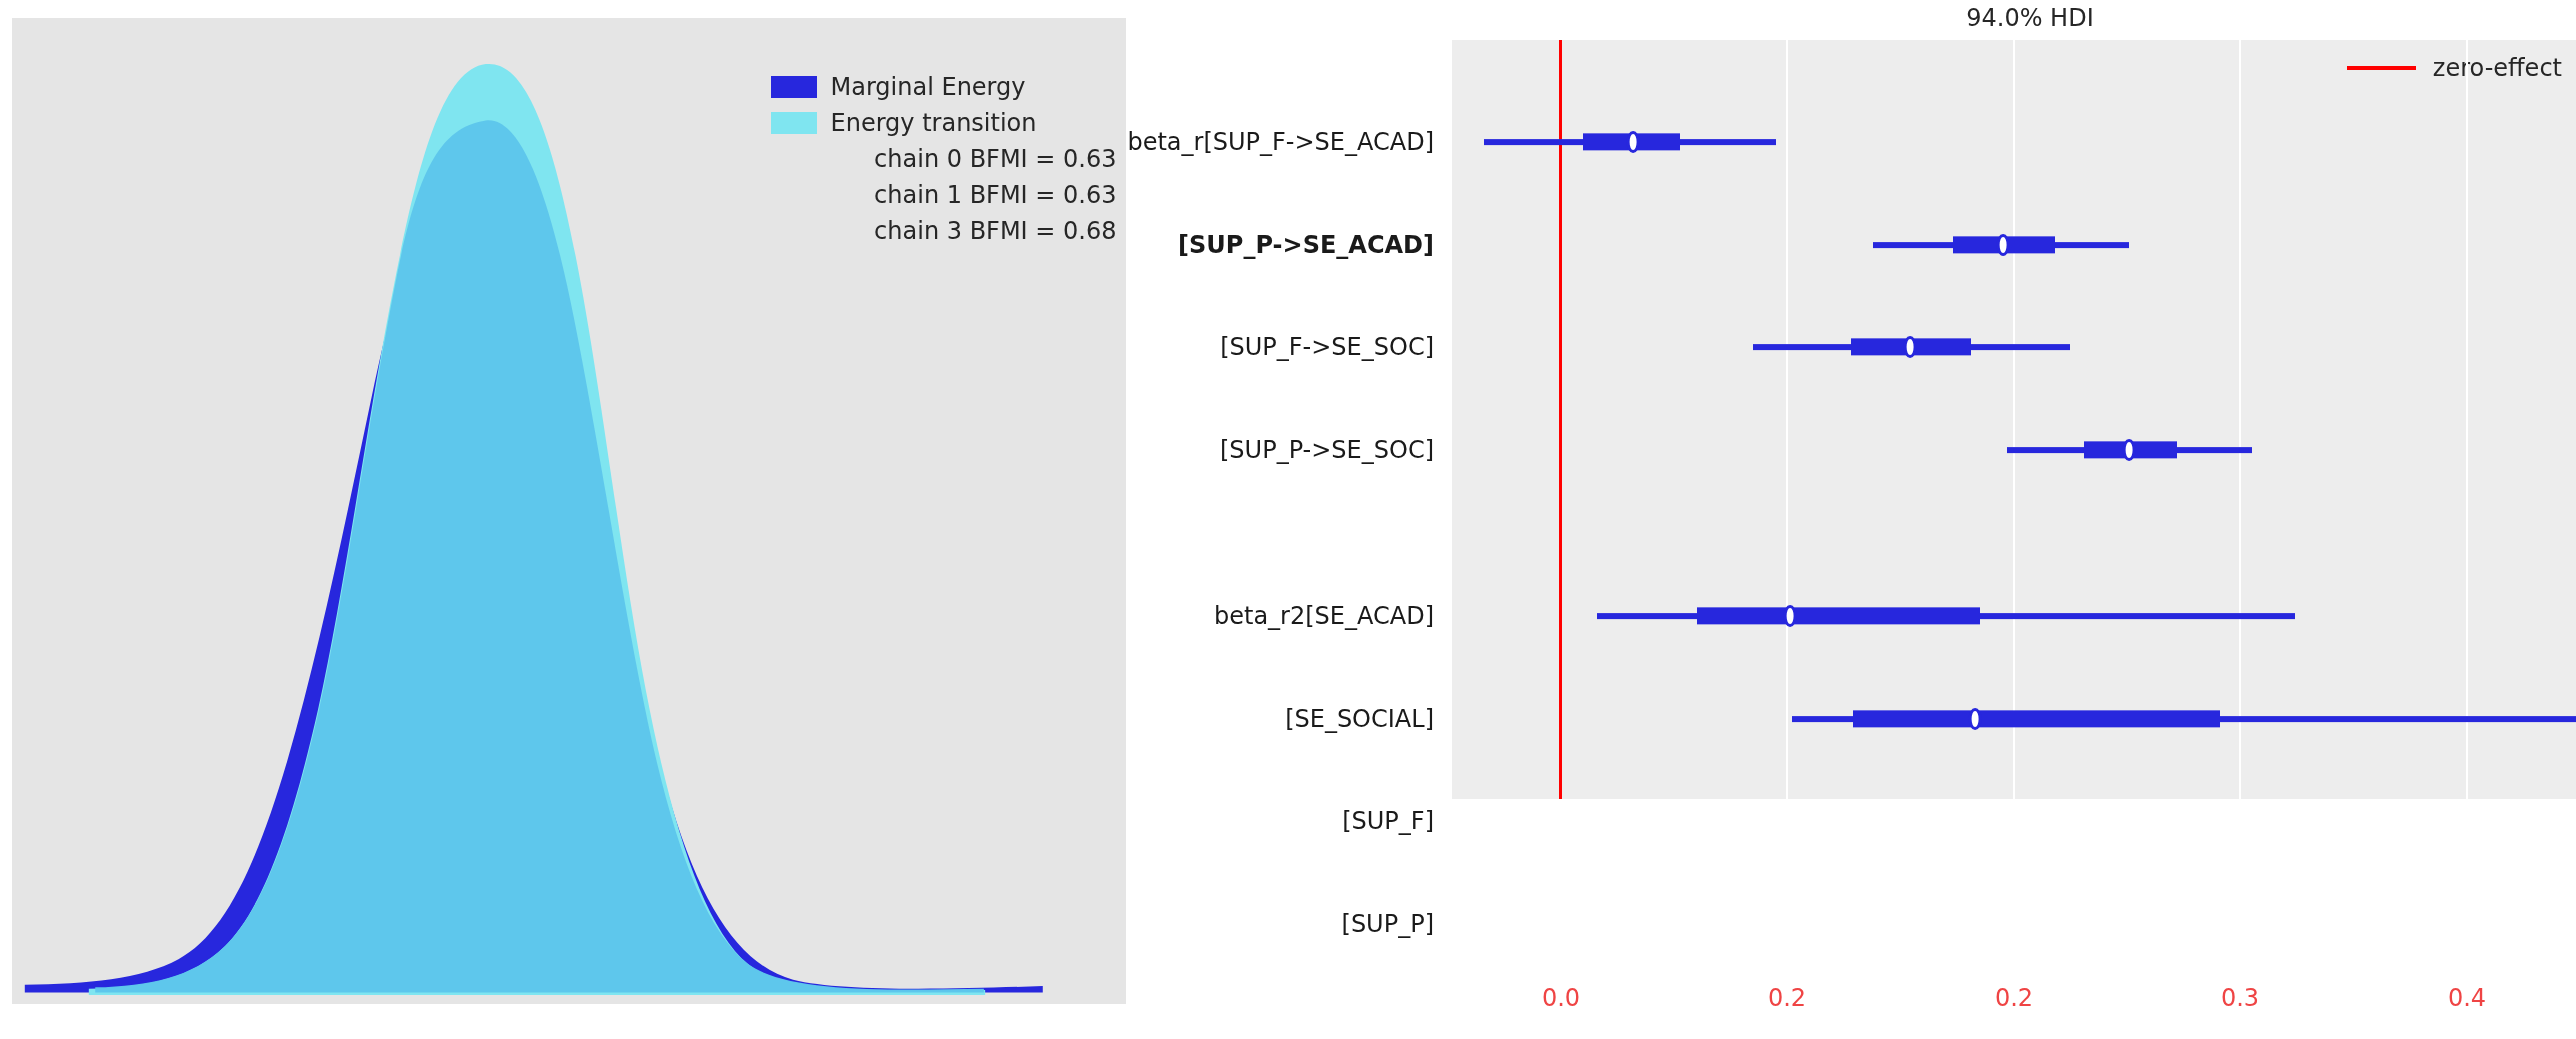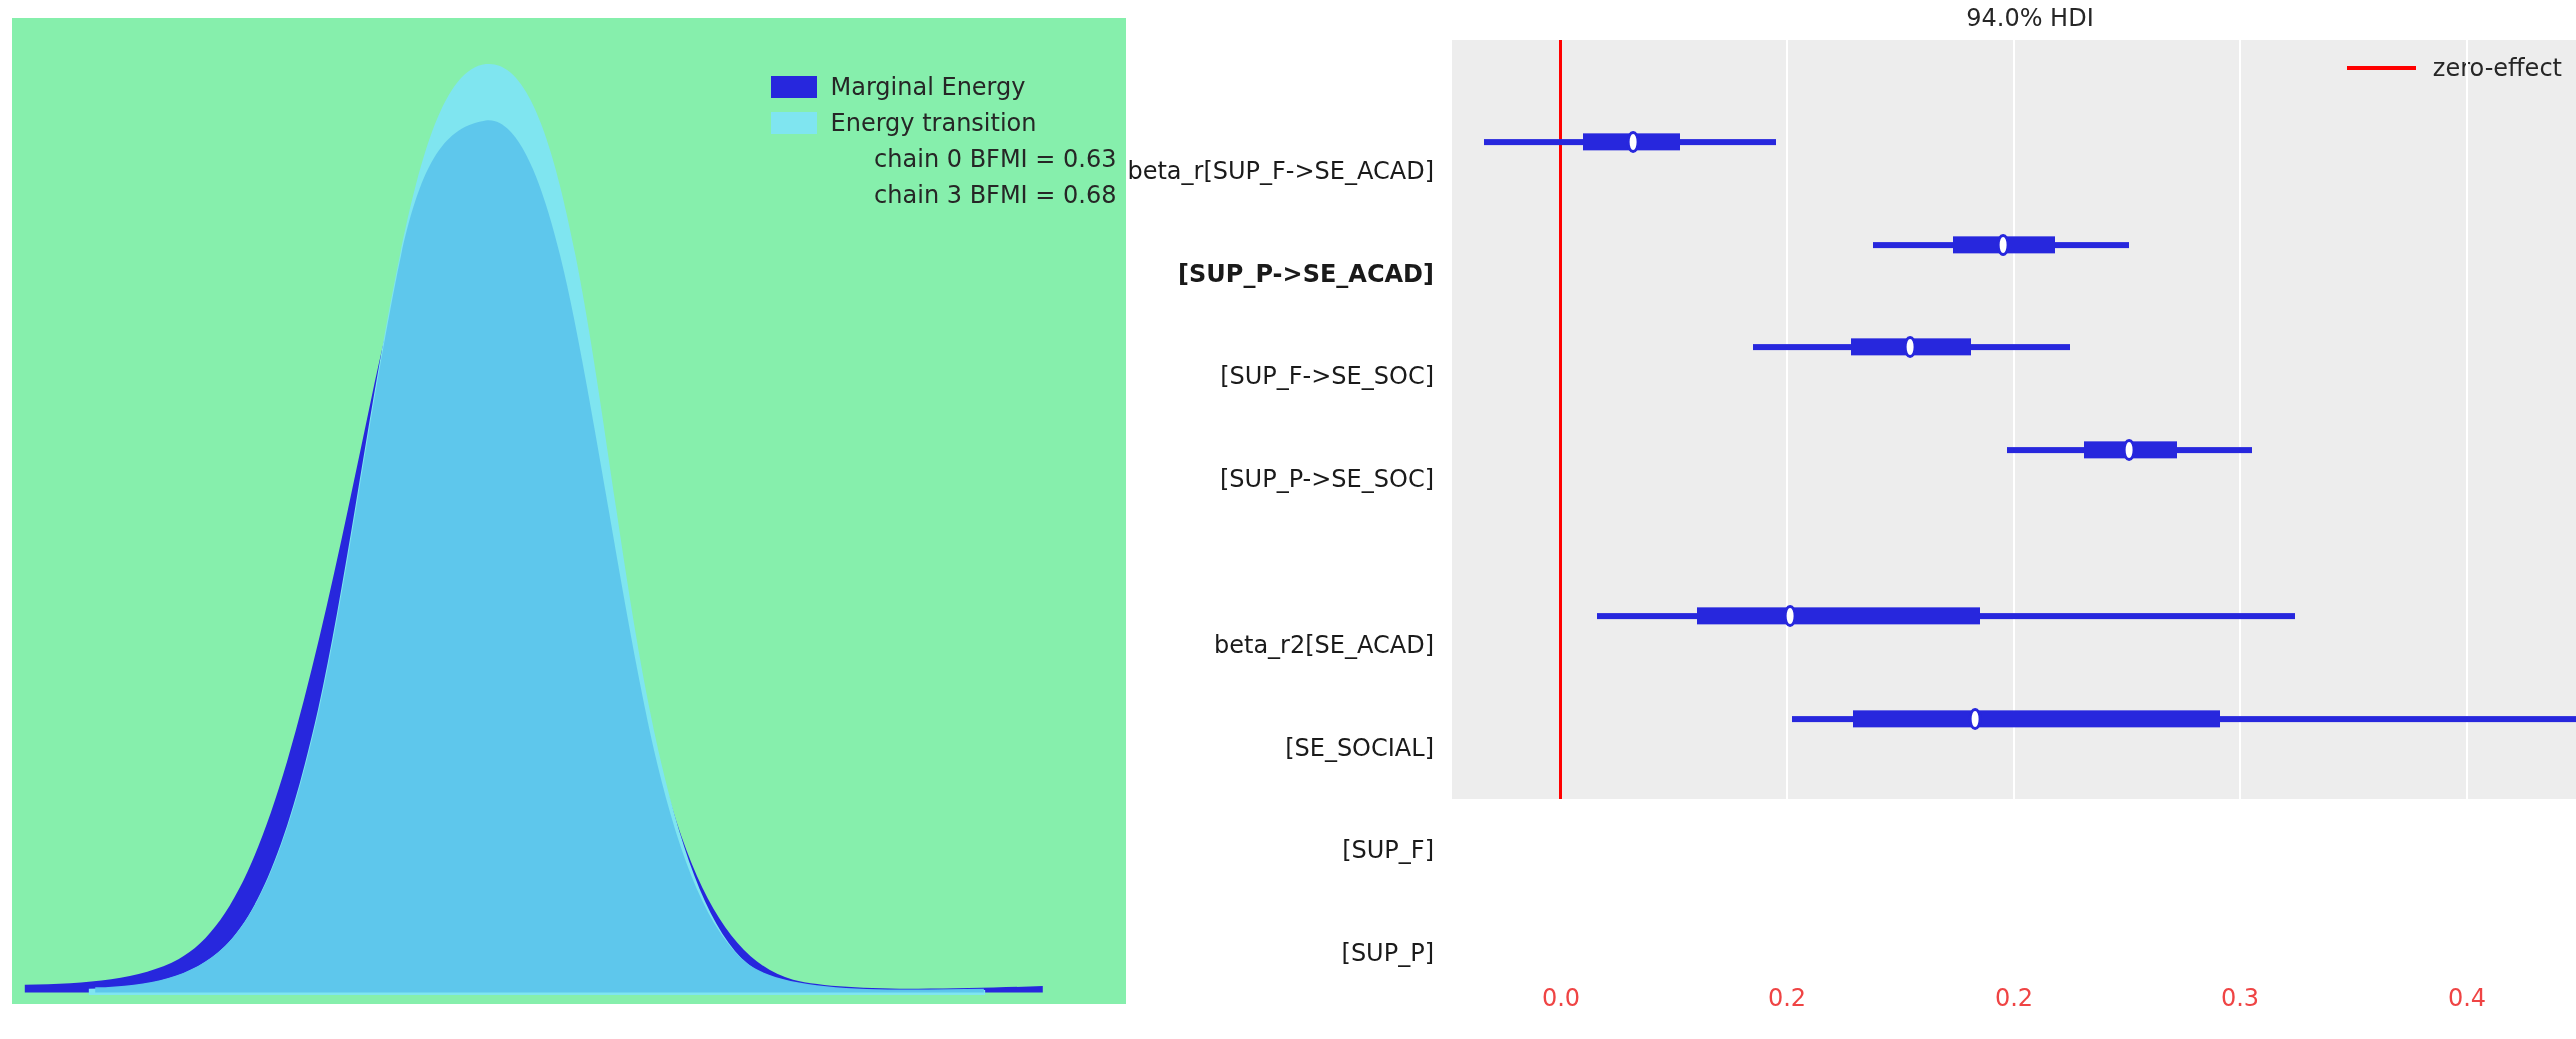--- a/index.html
+++ b/index.html
@@ -1,38 +1,38 @@
 <!DOCTYPE html>
 <html style="font-size:10.2px"><head>
 <meta charset="utf-8">
 <style>
   html,body{margin:0;padding:0;background:#ffffff;}
   body{width:2576px;height:1039px;font-family:"DejaVu Sans","Liberation Sans",sans-serif;overflow:hidden;}
   .page{position:relative;width:2576px;height:1039px;background:#ffffff;}
 
   
-  .energy-panel{position:absolute;left:11.5px;top:18px;width:1114px;height:986px;background:#86efac;overflow:hidden;}
+  .energy-panel{position:absolute;left:11.5px;top:18px;width:1114px;height:986px;background:#e5e5e5;overflow:hidden;}
   .energy-svg{position:absolute;left:0;top:0;width:1114px;height:986px;}
 
   .energy-legend{position:absolute;left:759px;top:51px;width:346px;}
   .legend-row{display:flex;align-items:center;height:36px;}
   .swatch{width:46px;height:22px;margin-right:14px;flex:0 0 auto;}
   .legend-text{font-size:24px;color:#262626;line-height:1;white-space:nowrap;}
   .bfmi-row{display:flex;align-items:center;height:36px;justify-content:flex-end;}
   .bfmi-text{font-size:24px;color:#262626;line-height:1;white-space:nowrap;}
 
   
   .forest-wrap{position:absolute;left:1133px;top:0px;width:1443px;height:1039px;}
   .forest-title{position:absolute;left:339px;top:3.8px;width:1116px;text-align:center;font-size:24px;color:#262626;}
   .forest-axes{position:absolute;left:319px;top:40px;width:1124px;height:759px;background:#ededed;overflow:hidden;}
   .gridline{position:absolute;top:0;bottom:0;width:1.9px;background:#ffffff;}
   .zeroline{position:absolute;top:0;bottom:0;width:3.2px;background:#ff0000;}
 
   .ylabels{position:absolute;left:0;top:40px;width:315px;height:941px;}
-  .ylabel{position:absolute;right:14px;font-size:24px;color:#1a1a1a;white-space:nowrap;transform:translateY(-50%);margin-top:29px;}
+  .ylabel{position:absolute;right:14px;font-size:24px;color:#1a1a1a;white-space:nowrap;transform:translateY(-50%);}
 
   .xlabels{position:absolute;left:319px;top:984px;width:1124px;height:45px;}
   .xlabel{position:absolute;font-size:24px;color:#ef4444;transform:translateX(-50%);}
 
   .forest-legend{position:absolute;right:14px;top:14px;display:flex;align-items:center;}
   .legend-line{width:69px;height:3.2px;background:#ff0000;margin-right:16.6px;}
   .forest-legend-text{font-size:24px;color:#262626;}
 
   .hdi-thin{position:absolute;height:5.8px;background:#2727dd;transform:translateY(-50%);}
   .hdi-thick{position:absolute;height:17.3px;background:#2727dd;transform:translateY(-50%);}
@@ -85,20 +85,23 @@
       <div class="legend-row">
         <span class="swatch" style="background:#2727dd;"></span>
         <span class="legend-text">Marginal Energy</span>
       </div>
       <div class="legend-row">
         <span class="swatch" style="background:#7fe5f0;"></span>
         <span class="legend-text">Energy transition</span>
       </div>
       <div class="bfmi-row">
         <span class="bfmi-text">chain  0 BFMI = 0.63</span>
+      </div>
+      <div class="bfmi-row">
+        <span class="bfmi-text">chain  1 BFMI = 0.63</span>
       </div>
       <div class="bfmi-row">
         <span class="bfmi-text">chain  3 BFMI = 0.68</span>
       </div>
     </div>
   </div>
 
   <div class="forest-wrap">
 
     <div class="forest-title">94.0% HDI</div>

